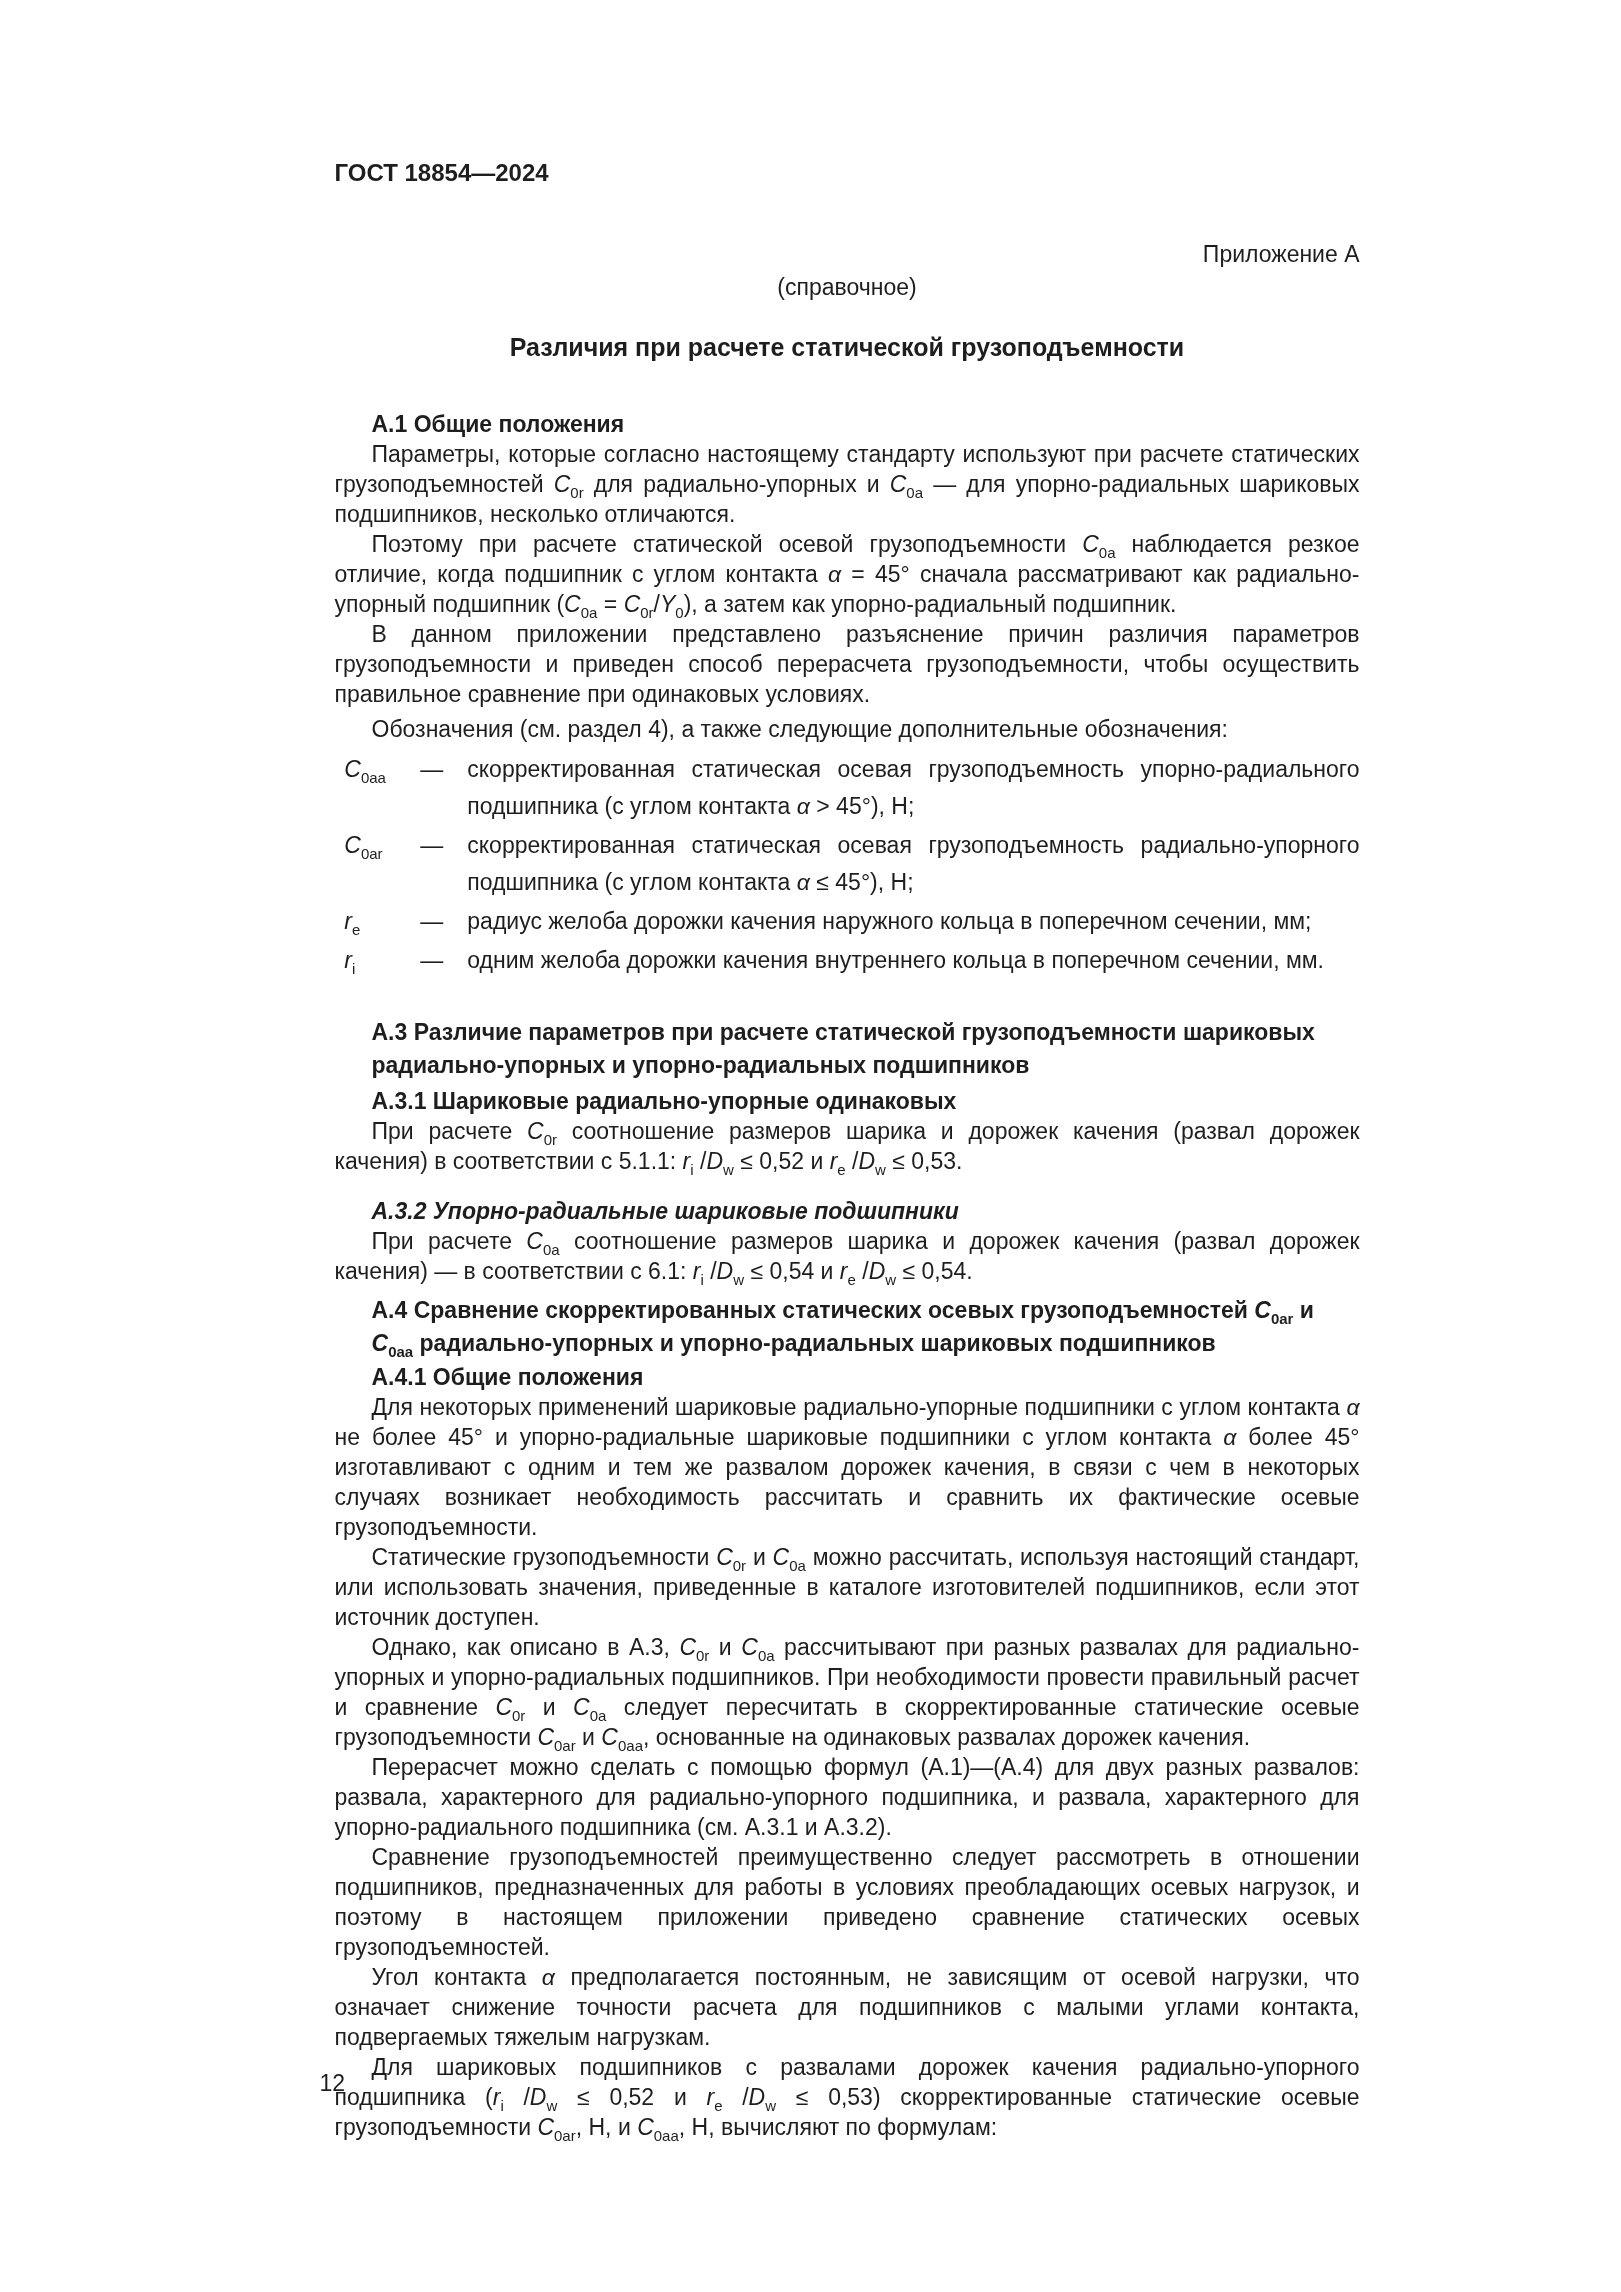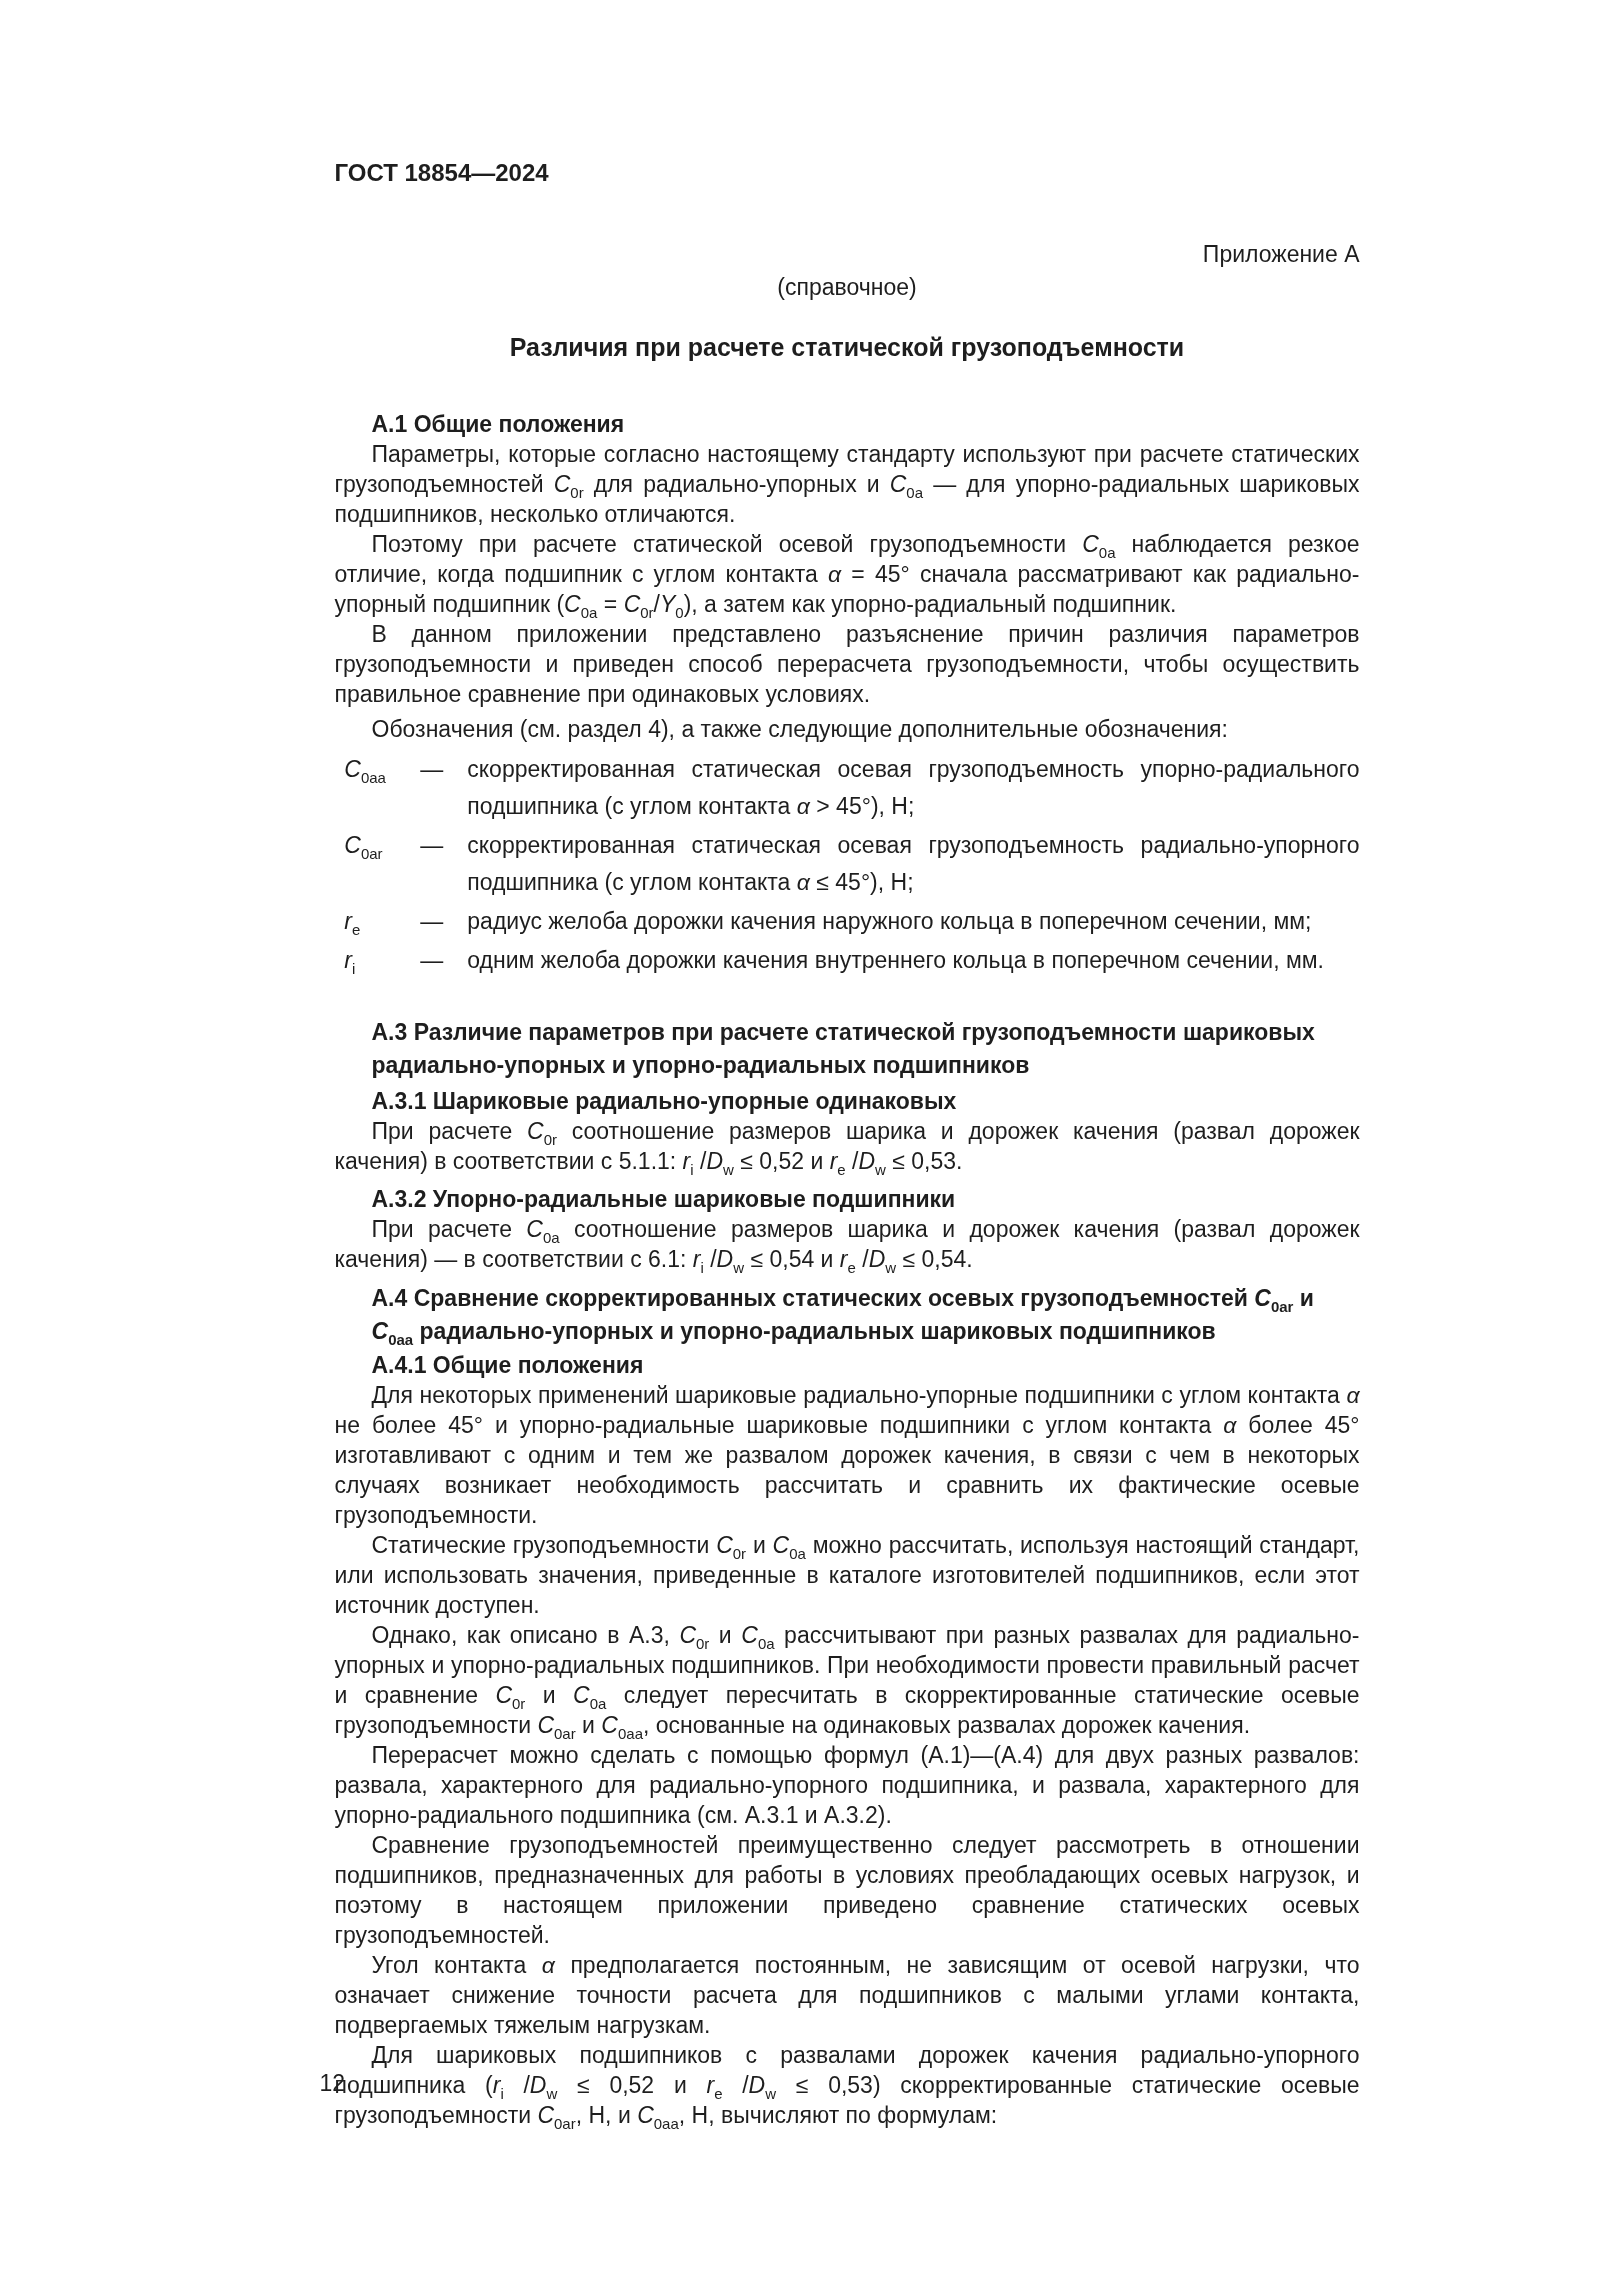--- a/index.html
+++ b/index.html
@@ -43,21 +43,21 @@
     font-weight: bold;
     font-size: 23px;
     line-height: 30px;
     text-align: left;
   }
   .h-wrap { line-height: 33px; }
   .h-a1  { margin-top: 47px; }
   .h-a2  { margin-top: 17.6px; }
   .h-a3  { margin-top: 37px; }
   .h-a31 { margin-top: 3.9px; }
-  .h-a32 { margin-top: 8px; }
+  .h-a32 { margin-top: 20px; font-style: italic; }
   .h-a4  { margin-top: 7.8px; }
   .h-a41 { margin-top: 2px; }
   .h-a42 { margin-top: 5.9px; }
   p.body {
     margin: 0;
     text-indent: 37px;
     text-align: justify;
   }
   p.intro { margin-top: 4.9px; }
   .def-list {

